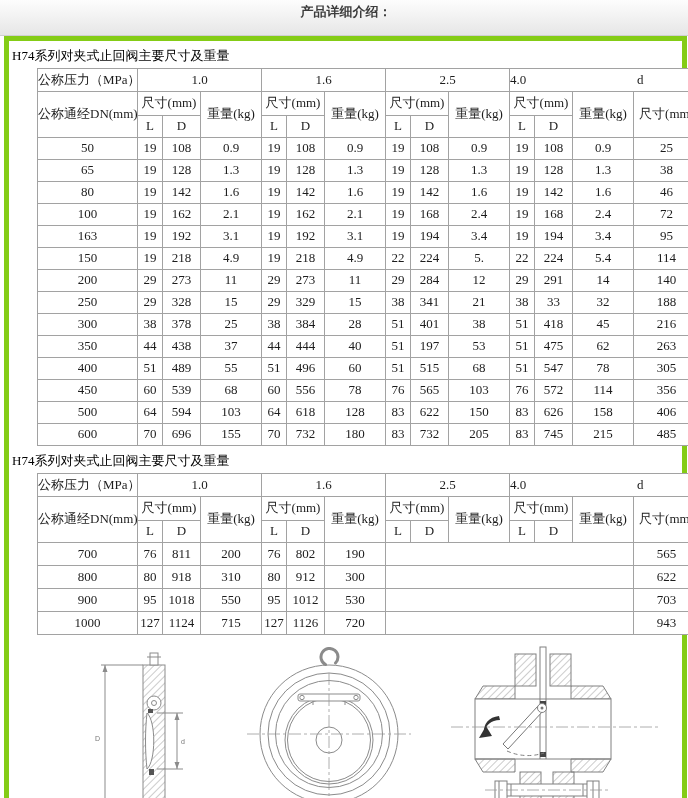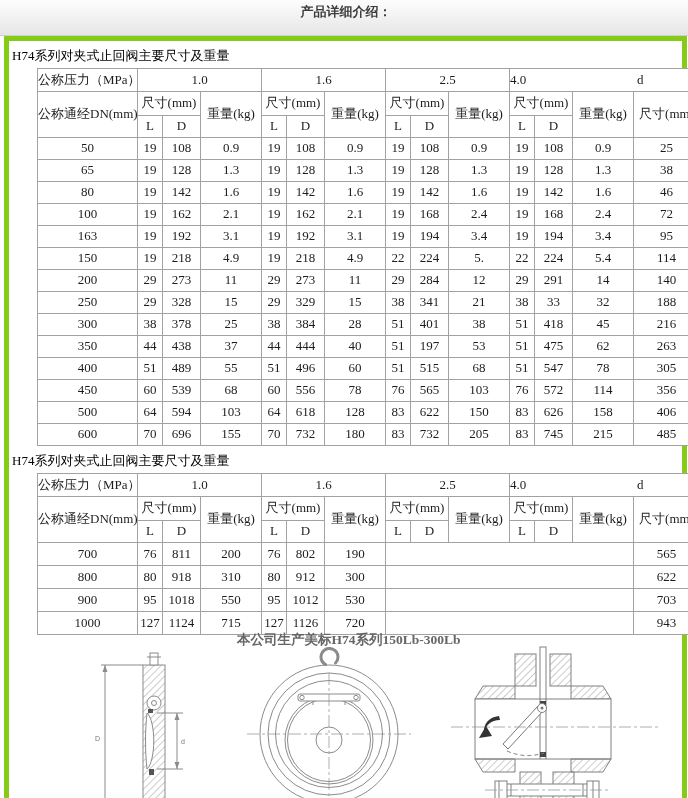--- a/index.html
+++ b/index.html
@@ -424,21 +424,20 @@
           <td>127</td>
           <td>1126</td>
           <td>720</td>
           <td colspan="6"></td>
           <td>943</td>
         </tr>
       </tbody>
   </table>
 
   <div class="drawings">
-    <div class="us-note">本公司生产美标H74系列150Lb-300Lb</div>
 
     <svg id="svg-side" width="158" height="184" viewBox="0 0 158 184">
       <defs>
         <pattern id="h1" width="5" height="5" patternUnits="userSpaceOnUse" patternTransform="rotate(45)">
           <line x1="0" y1="0" x2="0" y2="5" stroke="#9a9a9a" stroke-width="1"></line>
         </pattern>
       </defs>
       <g stroke="#8b8b8b" fill="none" stroke-width="1">
         <rect x="60" y="14" width="22" height="146" fill="url(#h1)"></rect>
         <rect x="60" y="160" width="22" height="14" fill="#fff"></rect>

